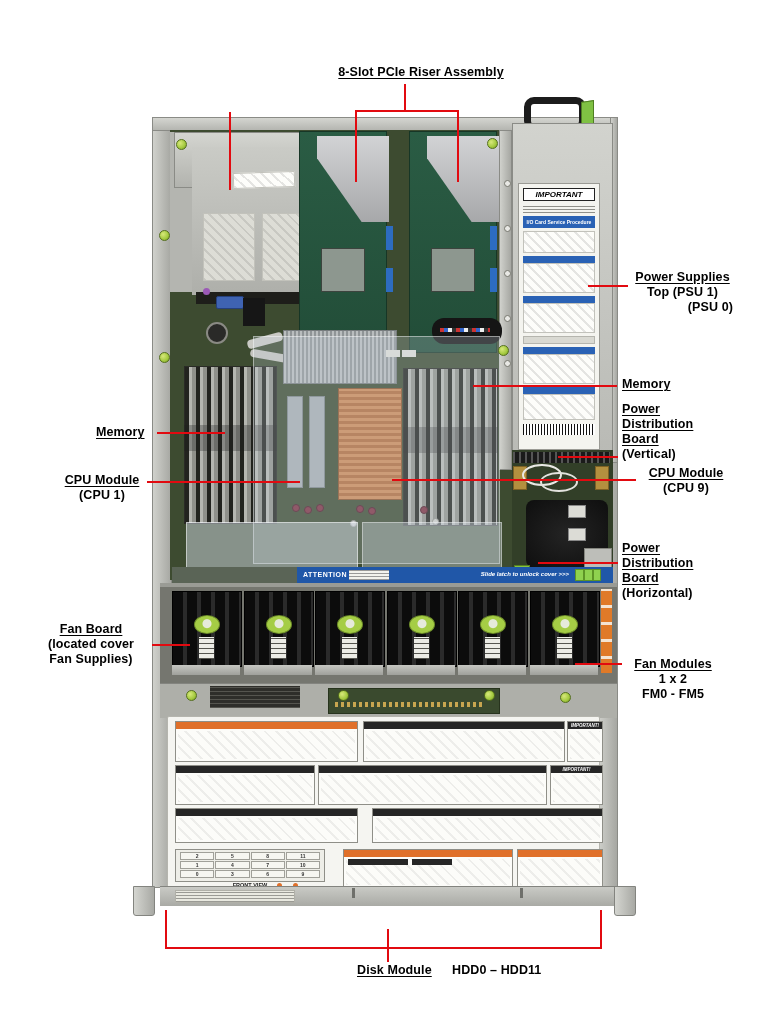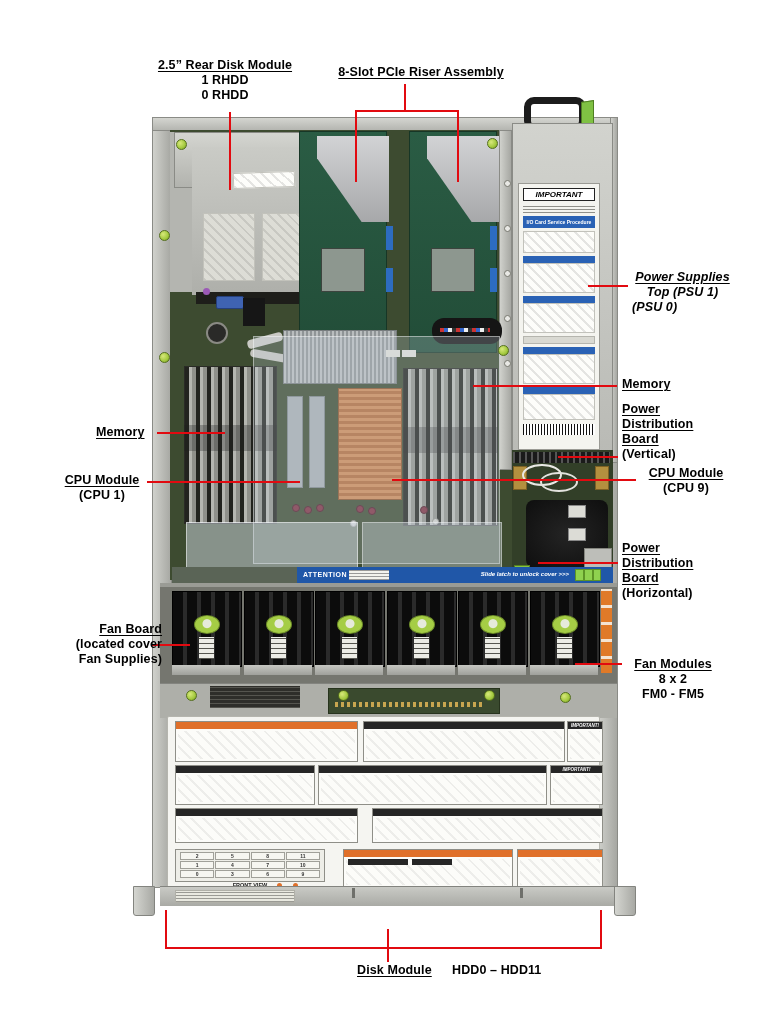--- a/index.html
+++ b/index.html
@@ -293,32 +293,27 @@
   <div class="cl" style="left:157px;top:432px;width:68px;height:2px;"></div>
   <div class="cl" style="left:147px;top:481px;width:153px;height:2px;"></div>
   <div class="cl" style="left:538px;top:562px;width:80px;height:2px;"></div>
   <div class="cl" style="left:152px;top:644px;width:38px;height:2px;"></div>
   <div class="cl" style="left:575px;top:663px;width:47px;height:2px;"></div>
   <div class="cl" style="left:165px;top:947px;width:437px;height:2px;"></div>
   <div class="cl" style="left:165px;top:910px;width:2px;height:39px;"></div>
   <div class="cl" style="left:600px;top:910px;width:2px;height:39px;"></div>
   <div class="cl" style="left:387px;top:929px;width:2px;height:33px;"></div>
 
-  <div class="co" style="left:150px;top:58px;width:150px;text-align:center;">
-    <div class="u">2.5” Rear Disk Module</div>
-    <div>1 RHDD</div>
-    <div>0 RHDD</div>
-  </div>
   <div class="co" style="left:330px;top:65px;width:182px;text-align:center;">
     <div class="u">8-Slot PCIe Riser Assembly</div>
   </div>
-  <div class="co" style="left:632px;top:270px;width:101px;text-align:center;font-style:italic;">
+  <div class="co" style="left:632px;top:270px;width:101px;text-align:center;">
     <div class="u">Power Supplies</div>
     <div>Top (PSU 1)</div>
-    <div style="text-align:left;">(PSU 0)</div>
+    <div style="text-align:right;">(PSU 0)</div>
   </div>
   <div class="co" style="left:622px;top:377px;">
     <div class="u">Memory</div>
   </div>
   <div class="co" style="left:622px;top:402px;">
     <div class="u">Power</div>
     <div class="u">Distribution</div>
     <div class="u">Board</div>
     <div>(Vertical)</div>
   </div>
@@ -332,26 +327,26 @@
   <div class="co" style="left:56px;top:473px;width:92px;text-align:center;">
     <div class="u">CPU Module</div>
     <div>(CPU 1)</div>
   </div>
   <div class="co" style="left:622px;top:541px;">
     <div class="u">Power</div>
     <div class="u">Distribution</div>
     <div class="u">Board</div>
     <div>(Horizontal)</div>
   </div>
-  <div class="co" style="left:44px;top:622px;width:118px;text-align:right;">
+  <div class="co" style="left:32px;top:622px;width:118px;text-align:center;">
     <div class="u">Fan Board</div>
     <div>(located cover</div>
     <div>Fan Supplies)</div>
   </div>
   <div class="co" style="left:624px;top:657px;width:98px;text-align:center;">
     <div class="u">Fan Modules</div>
-    <div>8 x 2</div>
+    <div>1 x 2</div>
     <div>FM0 - FM5</div>
   </div>
   <div class="co u" style="left:357px;top:963px;">Disk Module</div>
   <div class="co" style="left:452px;top:963px;">HDD0 – HDD11</div>
 
 </div>
 
 </body></html>

